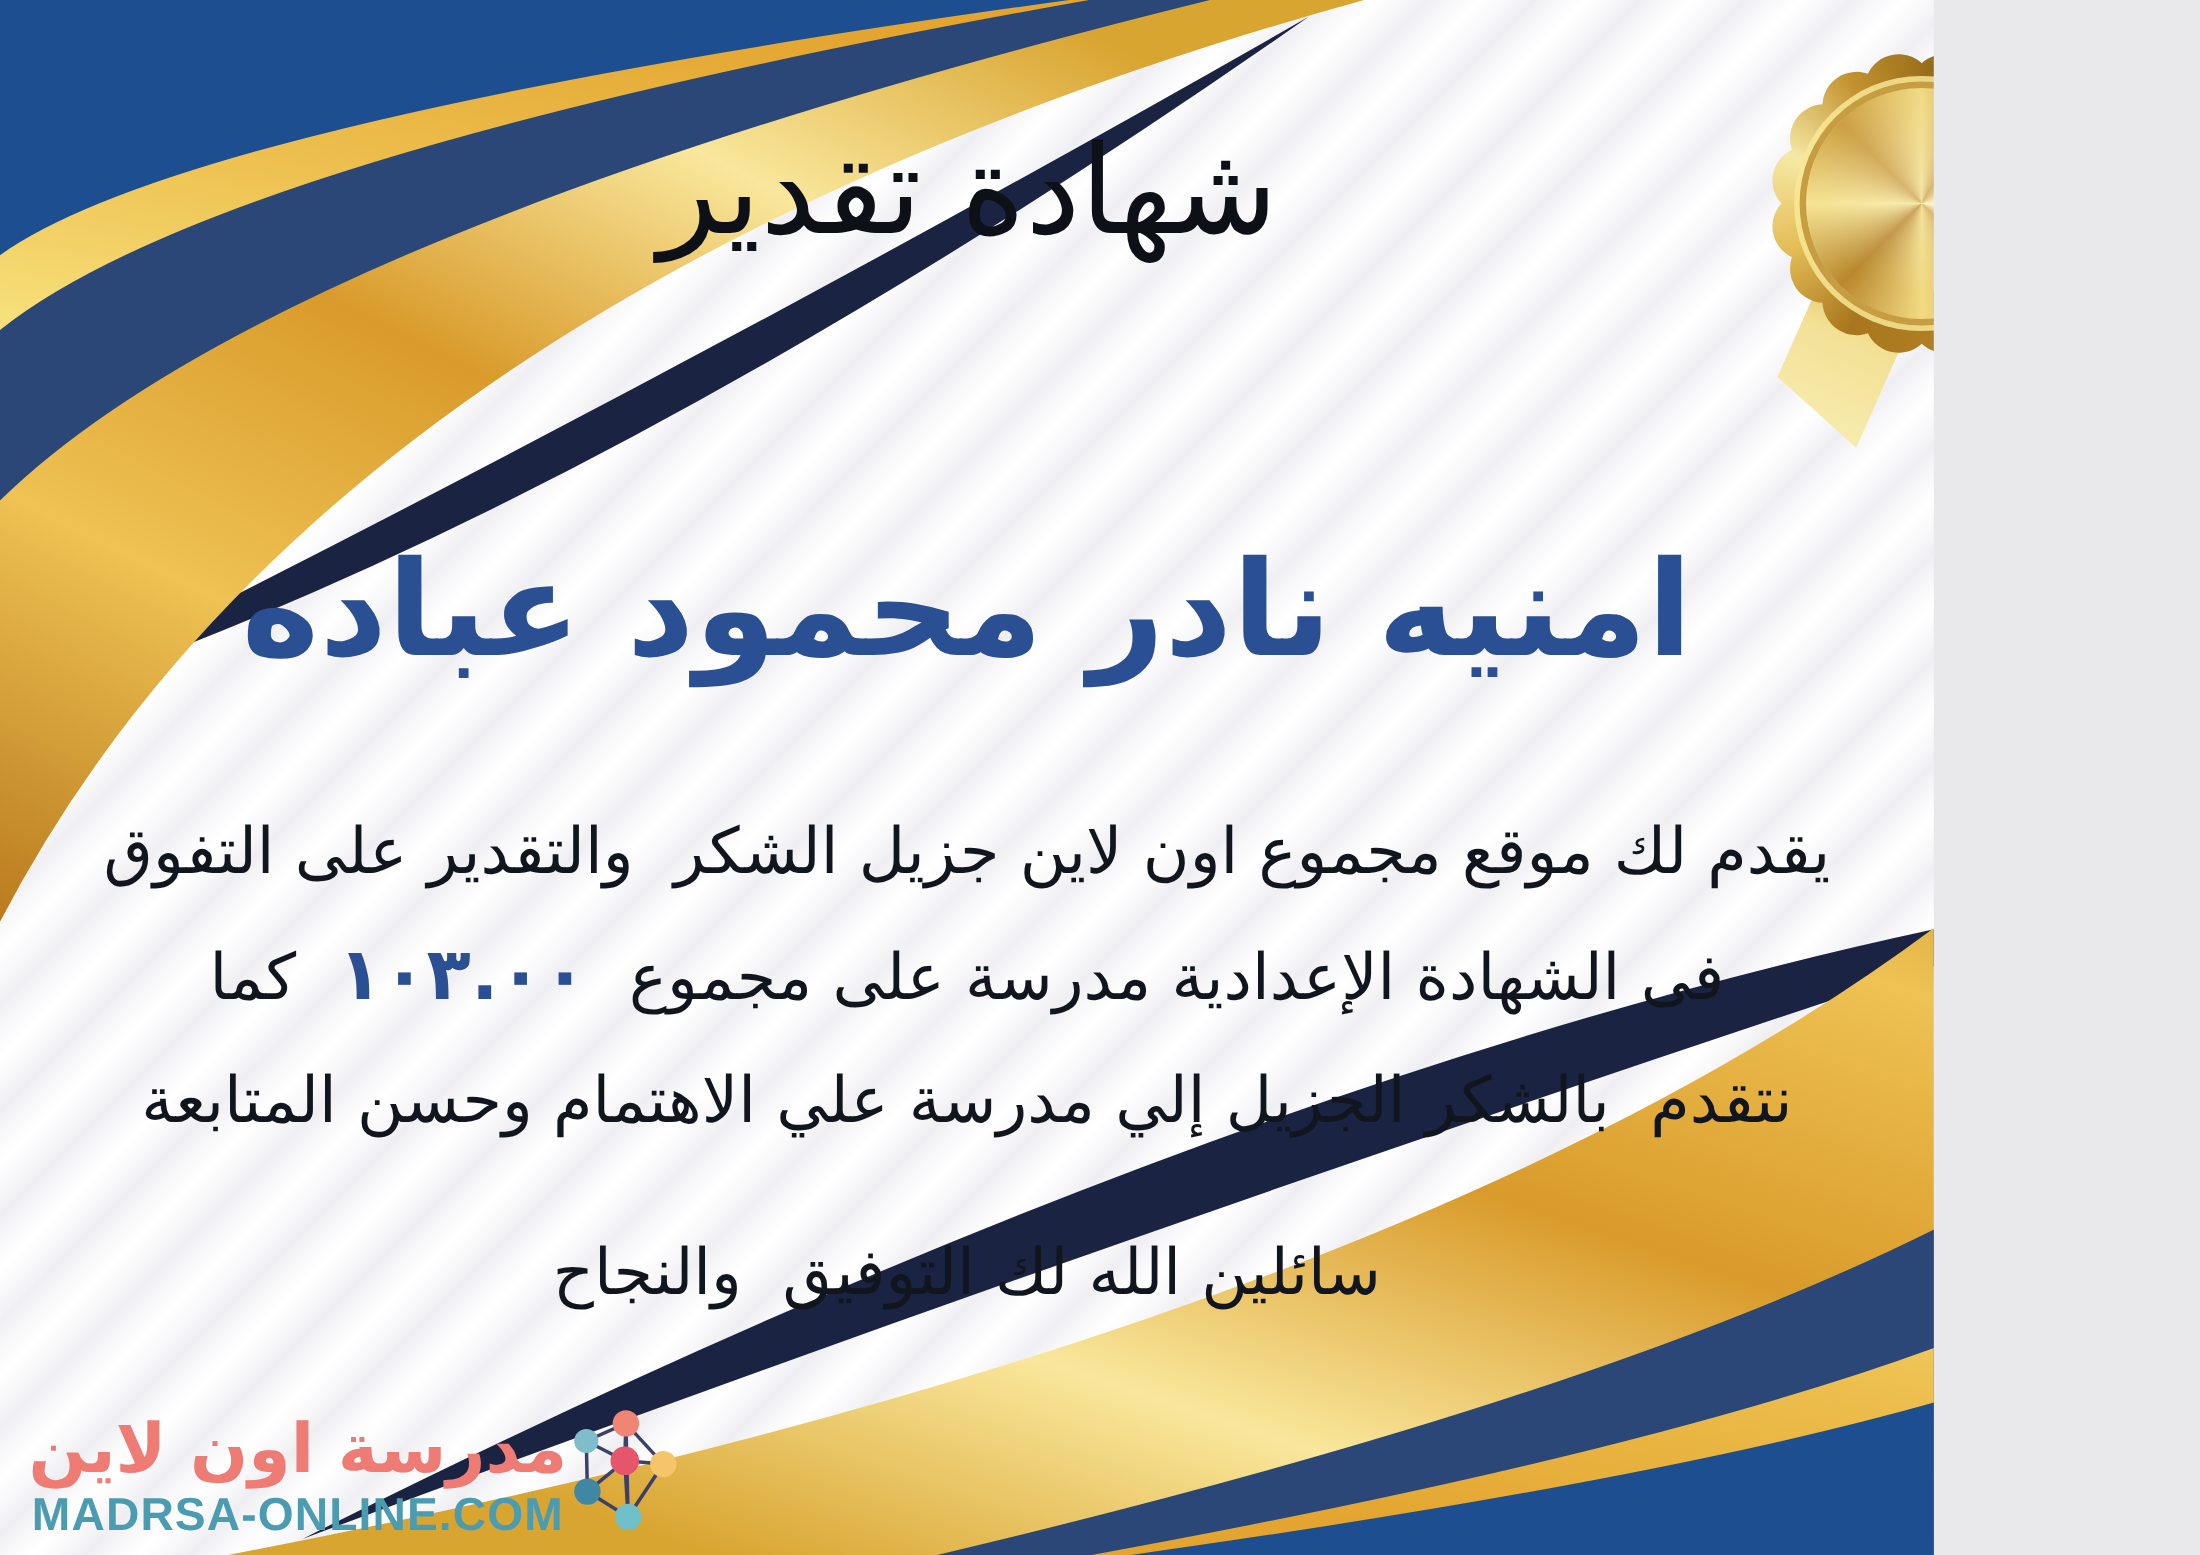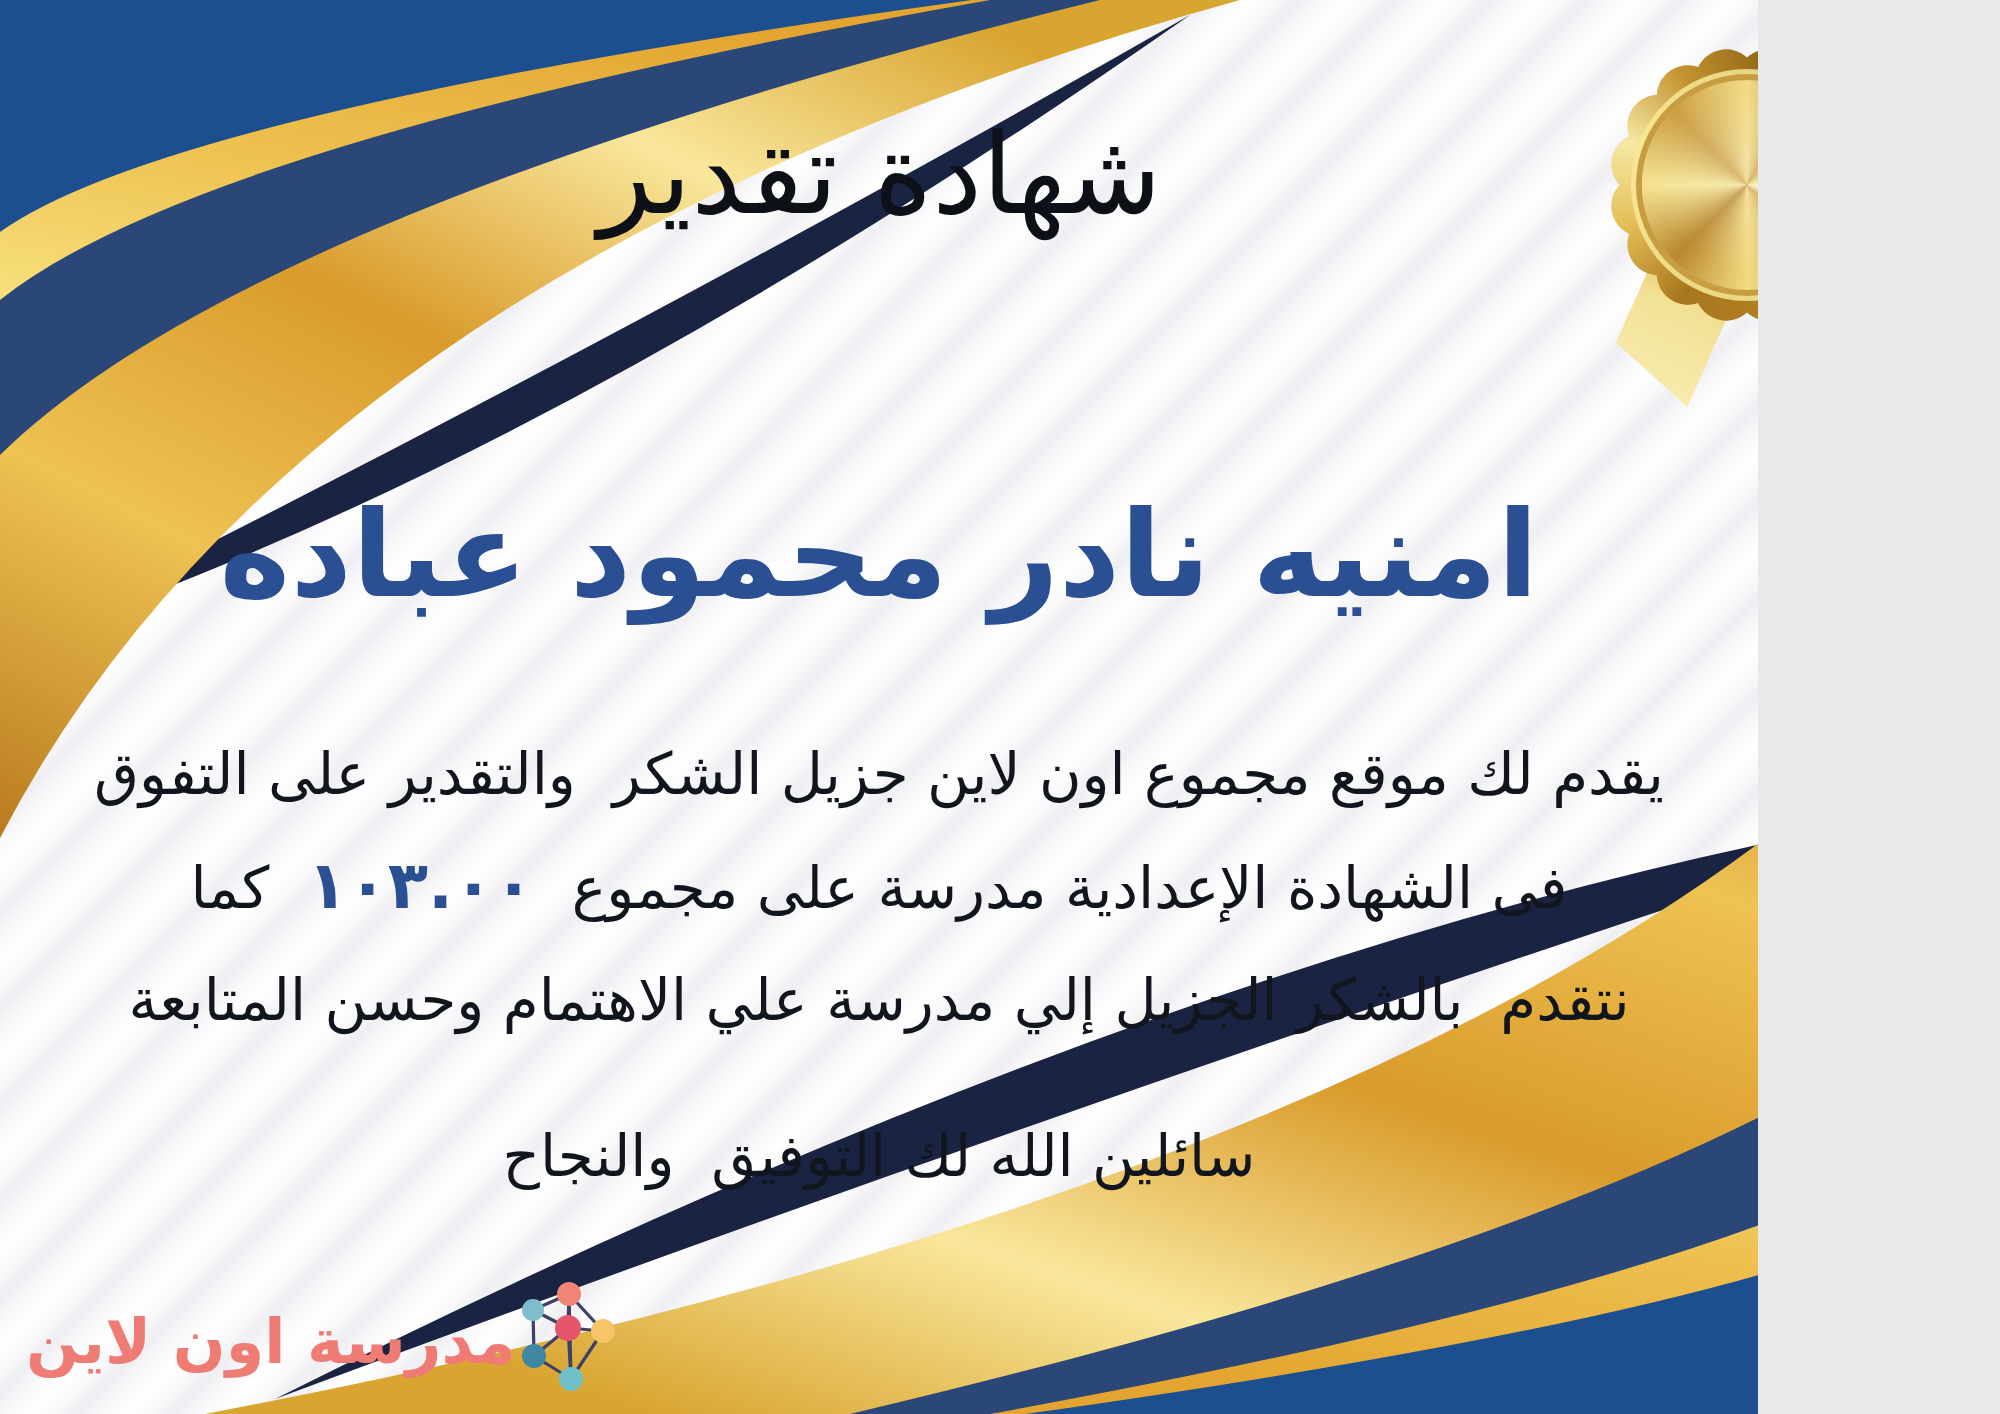--- a/index.html
+++ b/index.html
@@ -97,20 +97,21 @@
     <div class="line">يقدم لك موقع مجموع اون لاين جزيل الشكر  والتقدير على التفوق</div>
     <div class="line"><span>فى الشهادة الإعدادية مدرسة على مجموع</span><span class="score">١٠٣.٠٠</span><span>كما</span></div>
     <div class="line">نتقدم  بالشكر الجزيل إلي مدرسة علي الاهتمام وحسن المتابعة</div>
   </div>
 
   <div class="txt closing">سائلين الله لك التوفيق  والنجاح</div>
 
   <div class="logo">
     <div class="logo-text">
       <div class="logo-ar">مدرسة اون لاين</div>
+      <div class="logo-en">MADRSA-ONLINE.COM</div>
     </div>
     <svg class="logo-icon" viewBox="0 0 100 132">
       <g stroke="#3c4168" stroke-width="3.2" stroke-linecap="round">
         <line x1="50" y1="18" x2="14" y2="34"></line>
         <line x1="50" y1="18" x2="49" y2="52"></line>
         <line x1="50" y1="18" x2="84" y2="55"></line>
         <line x1="50" y1="18" x2="52" y2="103"></line>
         <line x1="14" y1="34" x2="49" y2="52"></line>
         <line x1="14" y1="34" x2="15" y2="80"></line>
         <line x1="49" y1="52" x2="84" y2="55"></line>

